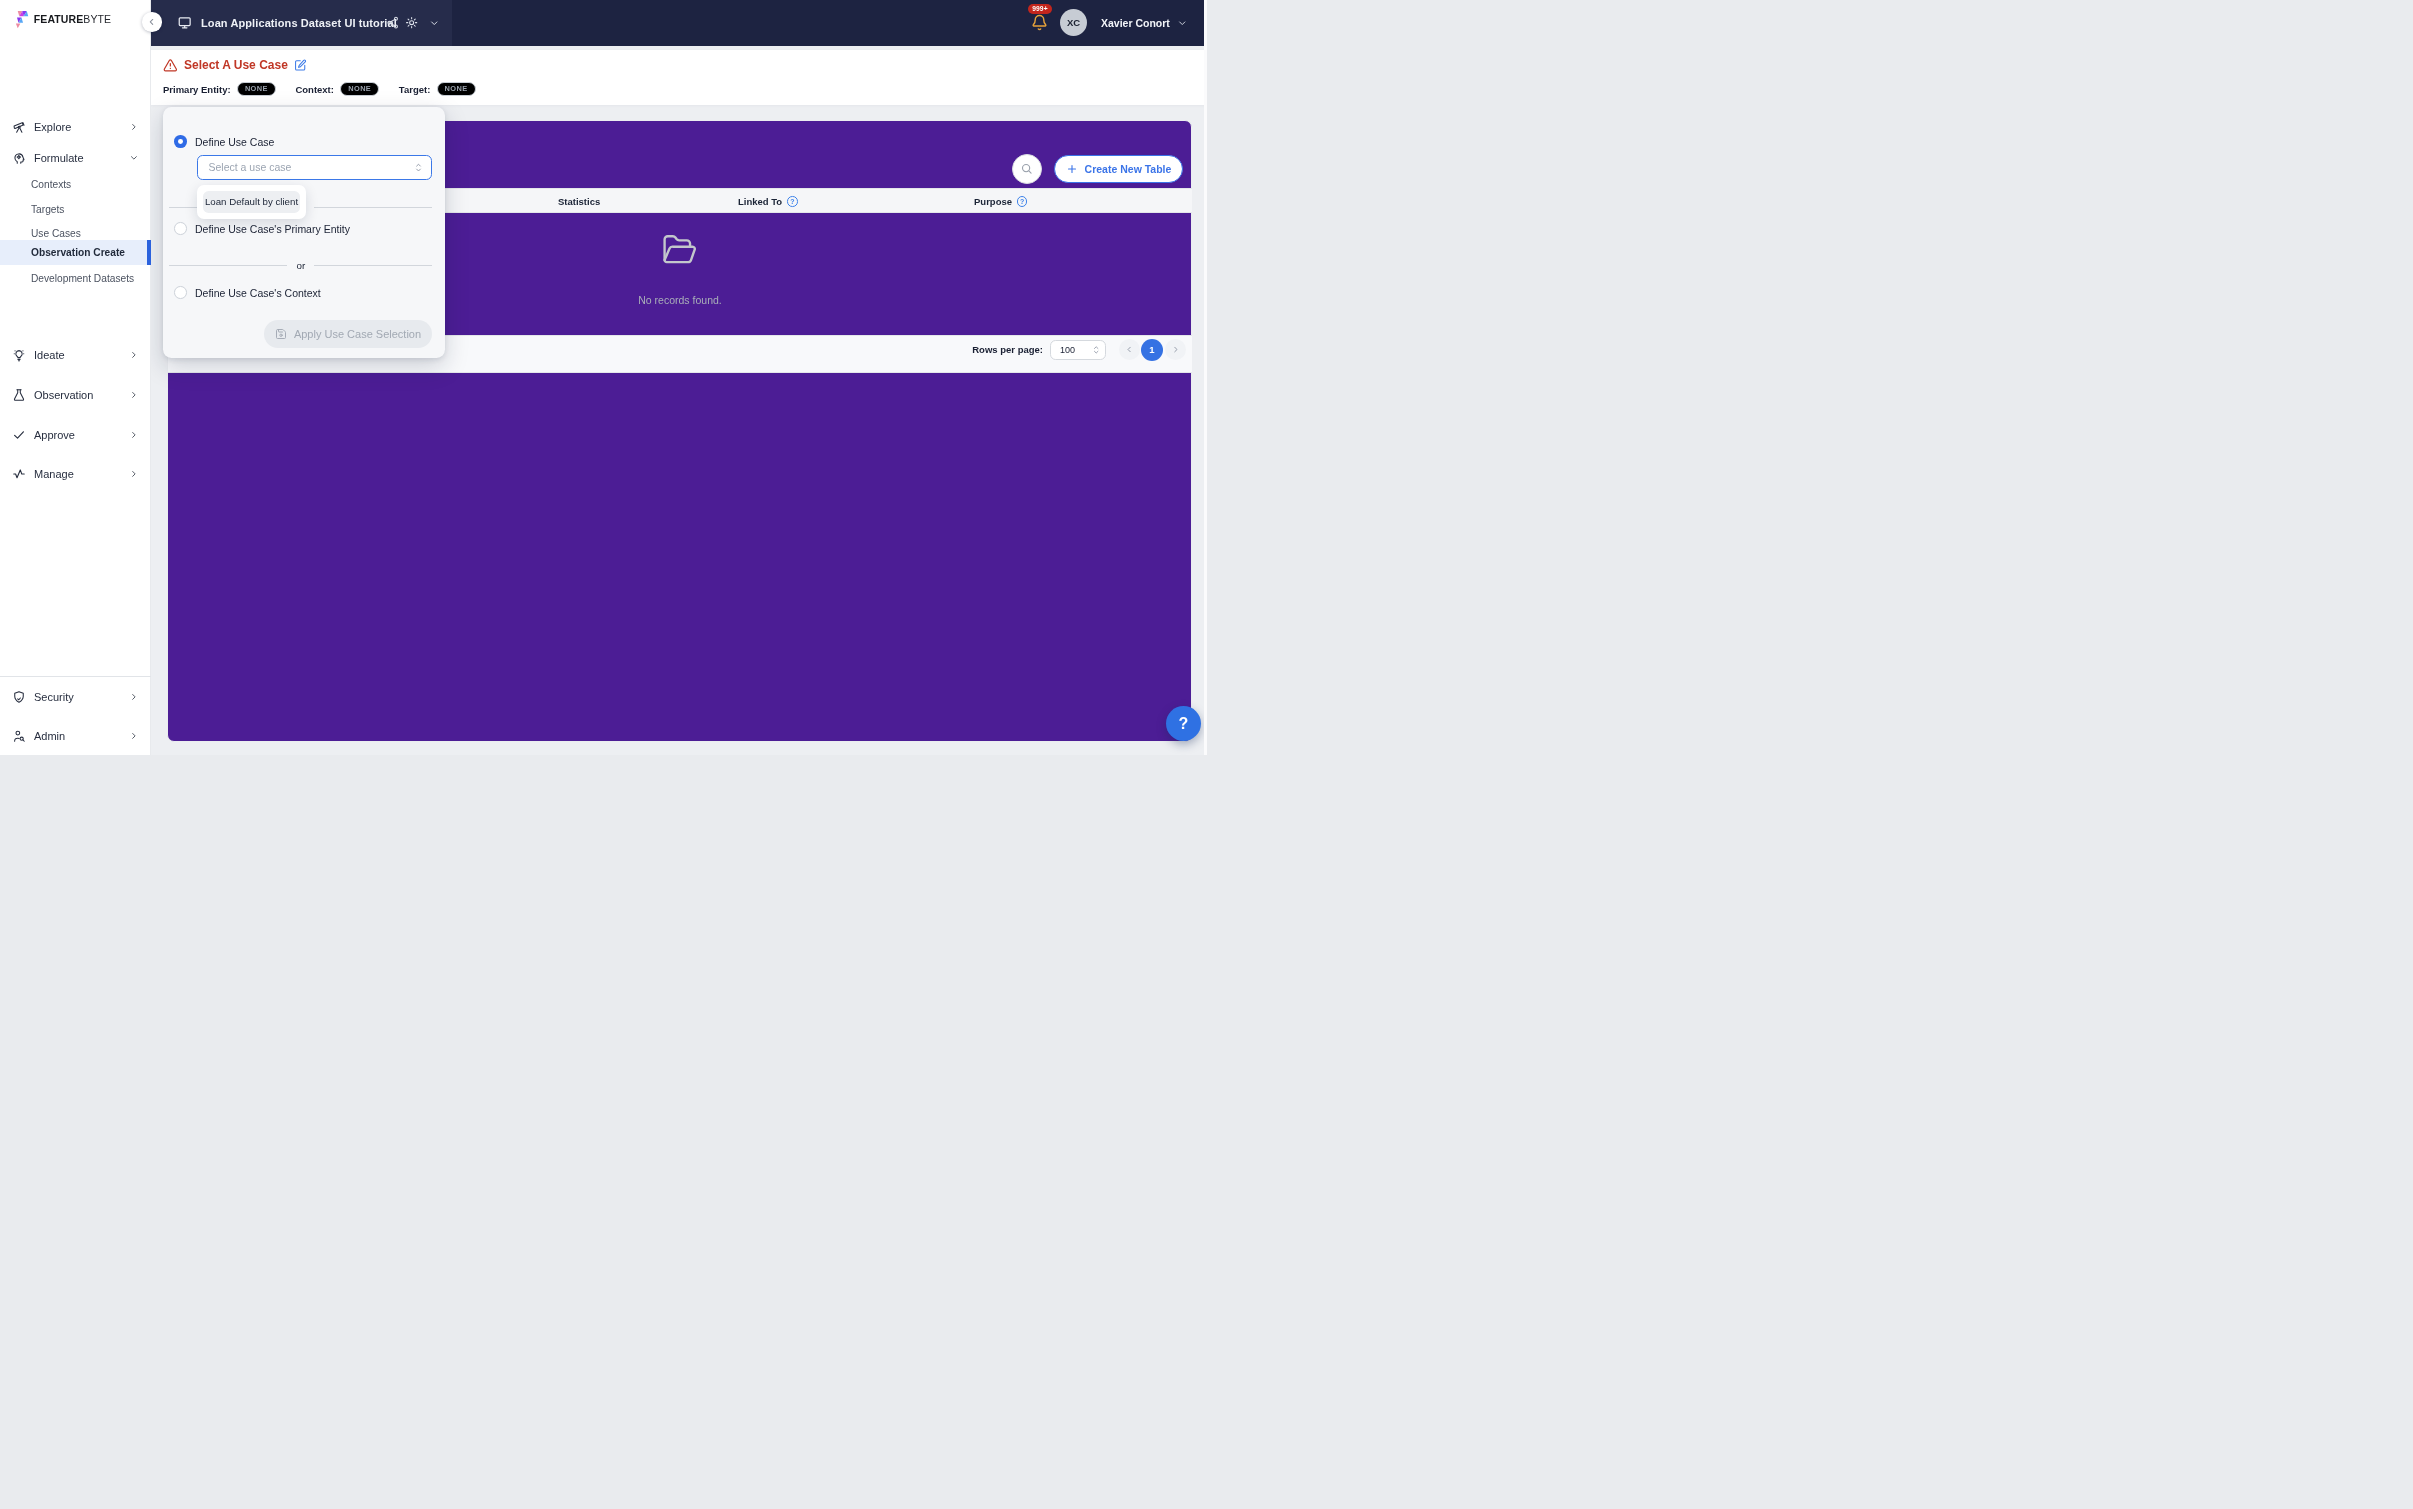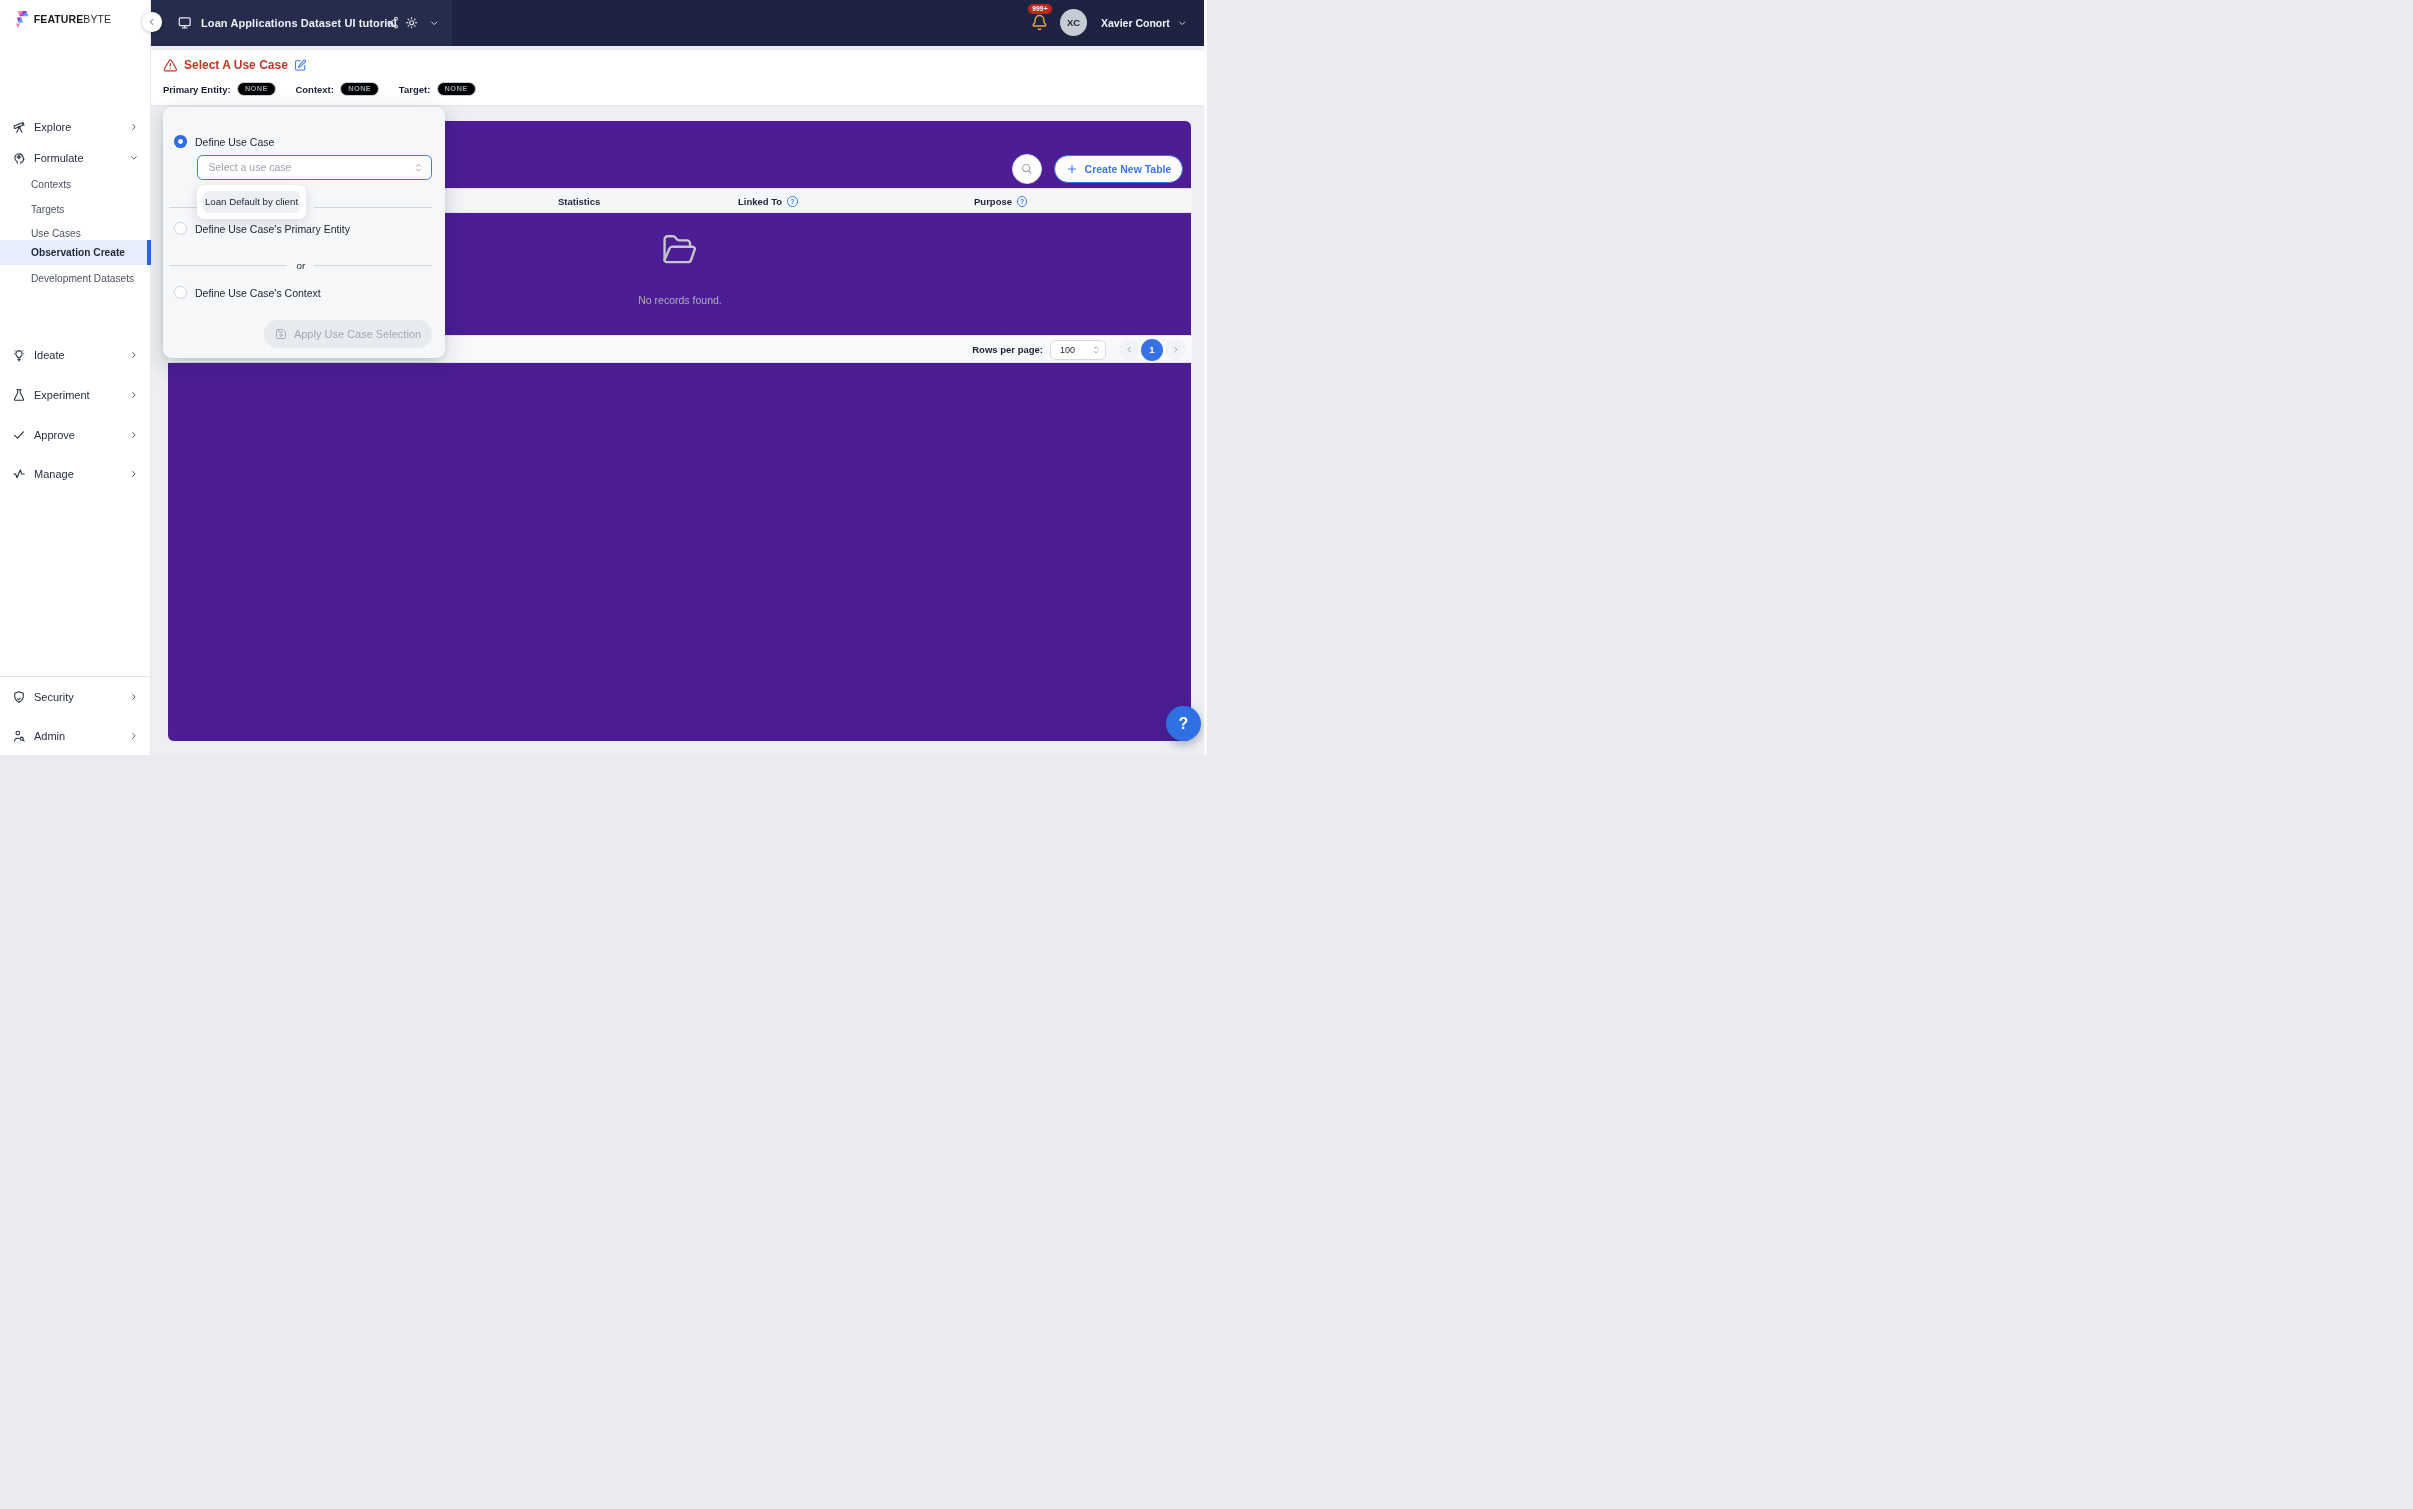--- a/index.html
+++ b/index.html
@@ -68,21 +68,21 @@
   .thead { position:absolute; left:0; top:67px; width:1024px; height:25px; background:#f5f6f8;
     border-top:0.7px solid #e4e6ea; border-bottom:0.7px solid #e4e6ea; }
   .th { position:absolute; top:0; height:25px; display:flex; align-items:center; gap:4.9px;
     font-size:9.5px; font-weight:700; color:#1b2436; }
   .qicon { width:10.5px; height:10.5px; border-radius:50%; border:1px solid #3e83ea; color:#3e83ea;
     font-size:7px; font-weight:700; display:flex; align-items:center; justify-content:center; cursor:pointer; }
   .empty { position:absolute; left:0; top:112px; width:1024px; display:flex; flex-direction:column;
     align-items:center; gap:26px; }
   .empty .folder { color:#c3c7cc; }
   .empty-text { font-size:10.5px; color:#a9afb8; }
-  .tfoot { position:absolute; left:0; top:214px; width:1024px; height:28px; background:#f8f9fb;
+  .tfoot { position:absolute; left:0; top:214px; width:1024px; height:38px; background:#f8f9fb;
     border-top:0.7px solid #e4e6ea; border-bottom:0.7px solid #e4e6ea; }
   .rpp-label { position:absolute; right:149px; top:0; height:27px; display:flex; align-items:center;
     font-size:9.5px; font-weight:700; color:#1a2033; }
   .rpp-select { position:absolute; left:882px; top:3.5px; width:56px; height:20.3px; border:0.7px solid #d5d9de;
     border-radius:5.6px; background:#fff; display:flex; align-items:center; cursor:pointer; }
   .rpp-select .val { margin-left:9px; font-size:9px; color:#1a2033; }
   .rpp-select .updown { position:absolute; right:4.9px; color:#8b93a2; }
   .pg-btn { position:absolute; top:2.8px; width:21px; height:21px; border-radius:50%; background:#f1f3f6;
     color:#8b93a2; display:flex; align-items:center; justify-content:center; cursor:pointer; }
   .pg-prev { left:951px; }  .pg-next { left:997px; }
@@ -248,21 +248,21 @@
       </span>
     </div>
 
     <div class="nav-row" style="top:379px">
       <span class="icn">
         <svg width="14" height="14" viewBox="0 0 24 24" fill="none" stroke="currentColor" stroke-width="1.8" stroke-linecap="round" stroke-linejoin="round">
           <path d="M9.8 3v5.3L4.3 19a1.4 1.4 0 0 0 1.3 2h12.8a1.4 1.4 0 0 0 1.3-2L14.2 8.3V3"></path>
           <path d="M8.3 3h7.4"></path>
         </svg>
       </span>
-      <span class="lbl">Experiment</span>
+      <span class="lbl">Observation</span>
       <span class="chev">
         <svg width="9.8" height="9.8" viewBox="0 0 24 24" fill="none" stroke="currentColor" stroke-width="2.1" stroke-linecap="round" stroke-linejoin="round">
             <path d="m9 6 6 6-6 6"></path>
           </svg>
       </span>
     </div>
 
     <div class="nav-row" style="top:419px">
       <span class="icn">
         <svg width="14" height="14" viewBox="0 0 24 24" fill="none" stroke="currentColor" stroke-width="2" stroke-linecap="round" stroke-linejoin="round">

